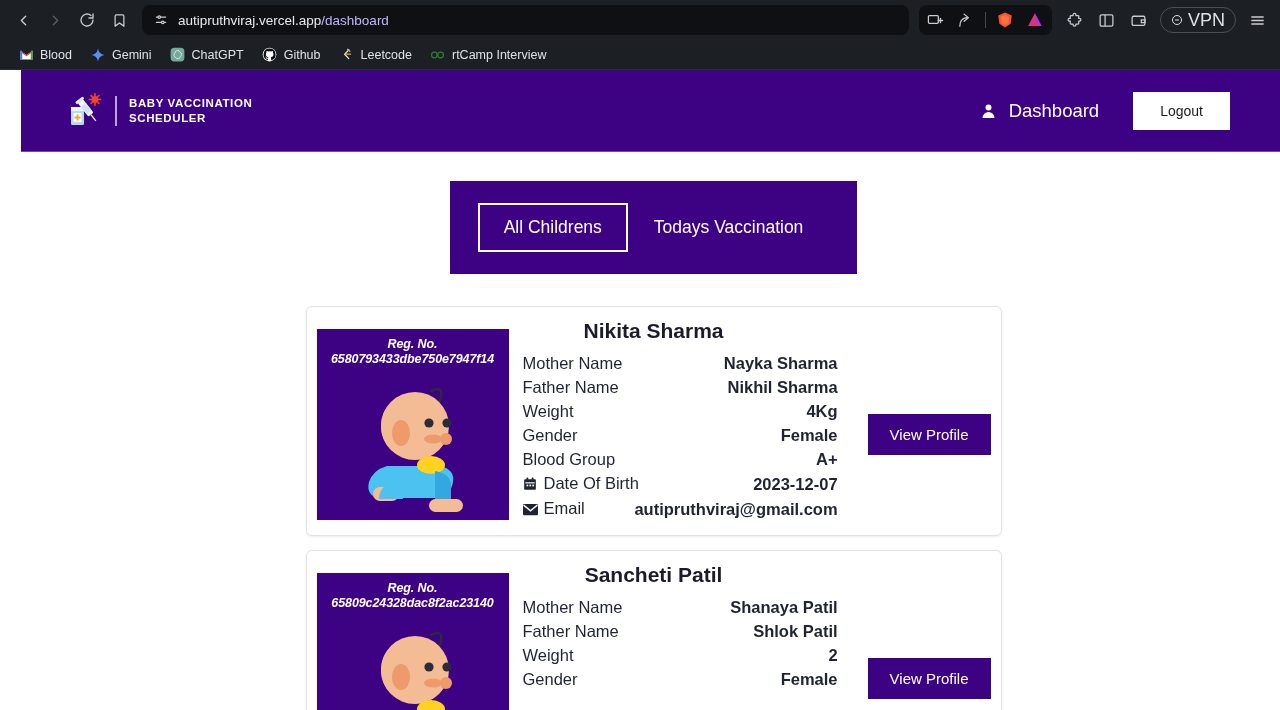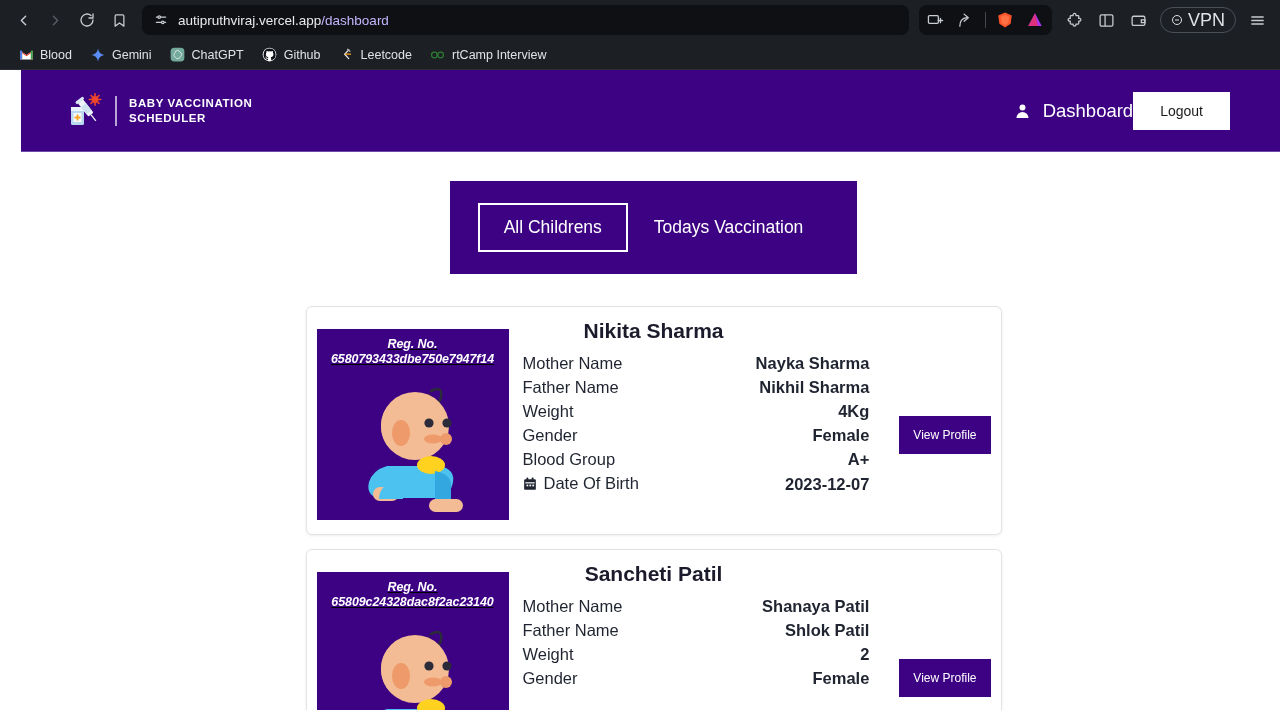--- a/index.html
+++ b/index.html
@@ -145,20 +145,21 @@
     font-size: 11.5px;
     font-weight: 700;
     letter-spacing: 0.6px;
     line-height: 15px;
     text-transform: uppercase;
   }
   .header-right {
     margin-left: auto;
     display: flex;
     align-items: center;
+    gap: 34px;
   }
   .dash-link {
     display: flex; align-items: center; gap: 12px;
     color: #ffffff;
     font-size: 18.5px;
     font-weight: 500;
   }
   .logout-btn {
     background: #ffffff;
     color: #1a1a1a;
@@ -228,21 +229,20 @@
     min-height: 186px;
     background: #3d0283;
     flex: 0 0 192px;
     padding-top: 8px;
     display: flex;
     flex-direction: column;
     align-items: center;
     position: relative;
     overflow: hidden;
     margin-top: -20px;
-    text-decoration: underline;
   }
   .reg {
     color: #ffffff;
     font-size: 12.5px;
     font-style: italic;
     font-weight: 600;
     text-align: center;
     line-height: 15px;
     letter-spacing: -0.1px;
   }
@@ -281,22 +281,22 @@
     flex: 0 0 15px;
     color: #1f2430;
     position: relative;
     top: 1px;
   }
   .view-btn {
     background: #3d0283;
     color: #ffffff;
     border: none;
     font-family: inherit;
-    font-size: 12px;
-    padding: 12px 14px;
+    font-size: 15px;
+    padding: 12px 22px;
     flex: 0 0 auto;
     align-self: center;
     cursor: pointer;
     margin-left: 16px;
     white-space: nowrap;
   }
 
   
   .scrollbar {
     position: absolute;
@@ -612,20 +612,32 @@
                       <rect x="11" y="13" width="3" height="3" fill="#fff"></rect>
                       <rect x="16" y="13" width="3" height="3" fill="#fff"></rect>
                       <rect x="6" y="1" width="3" height="5" rx="1"></rect>
                       <rect x="15" y="1" width="3" height="5" rx="1"></rect>
                     </svg>
                 </span>
                 <span>Date Of Birth</span>
               </span>
               <span class="val">2023-12-07</span>
             </div>
+            <div class="row">
+              <span class="lbl">
+                <span class="row-ico">
+                  <svg width="15" height="13" viewBox="0 0 24 20" fill="#1f2430">
+                      <rect x="0" y="1" width="24" height="18" rx="2"></rect>
+                      <path d="M1 3 L12 12 L23 3" fill="none" stroke="#fff" stroke-width="2.2"></path>
+                    </svg>
+                </span>
+                <span>Email</span>
+              </span>
+              <span class="val">autipruthviraj@gmail.com</span>
+            </div>
           </div>
           <button class="view-btn">View Profile</button>
         </div>
       </div>
 
       <div class="card">
         <div class="card-title">Sancheti Patil</div>
         <div class="card-body">
           <div class="photo">
             <div class="reg">

